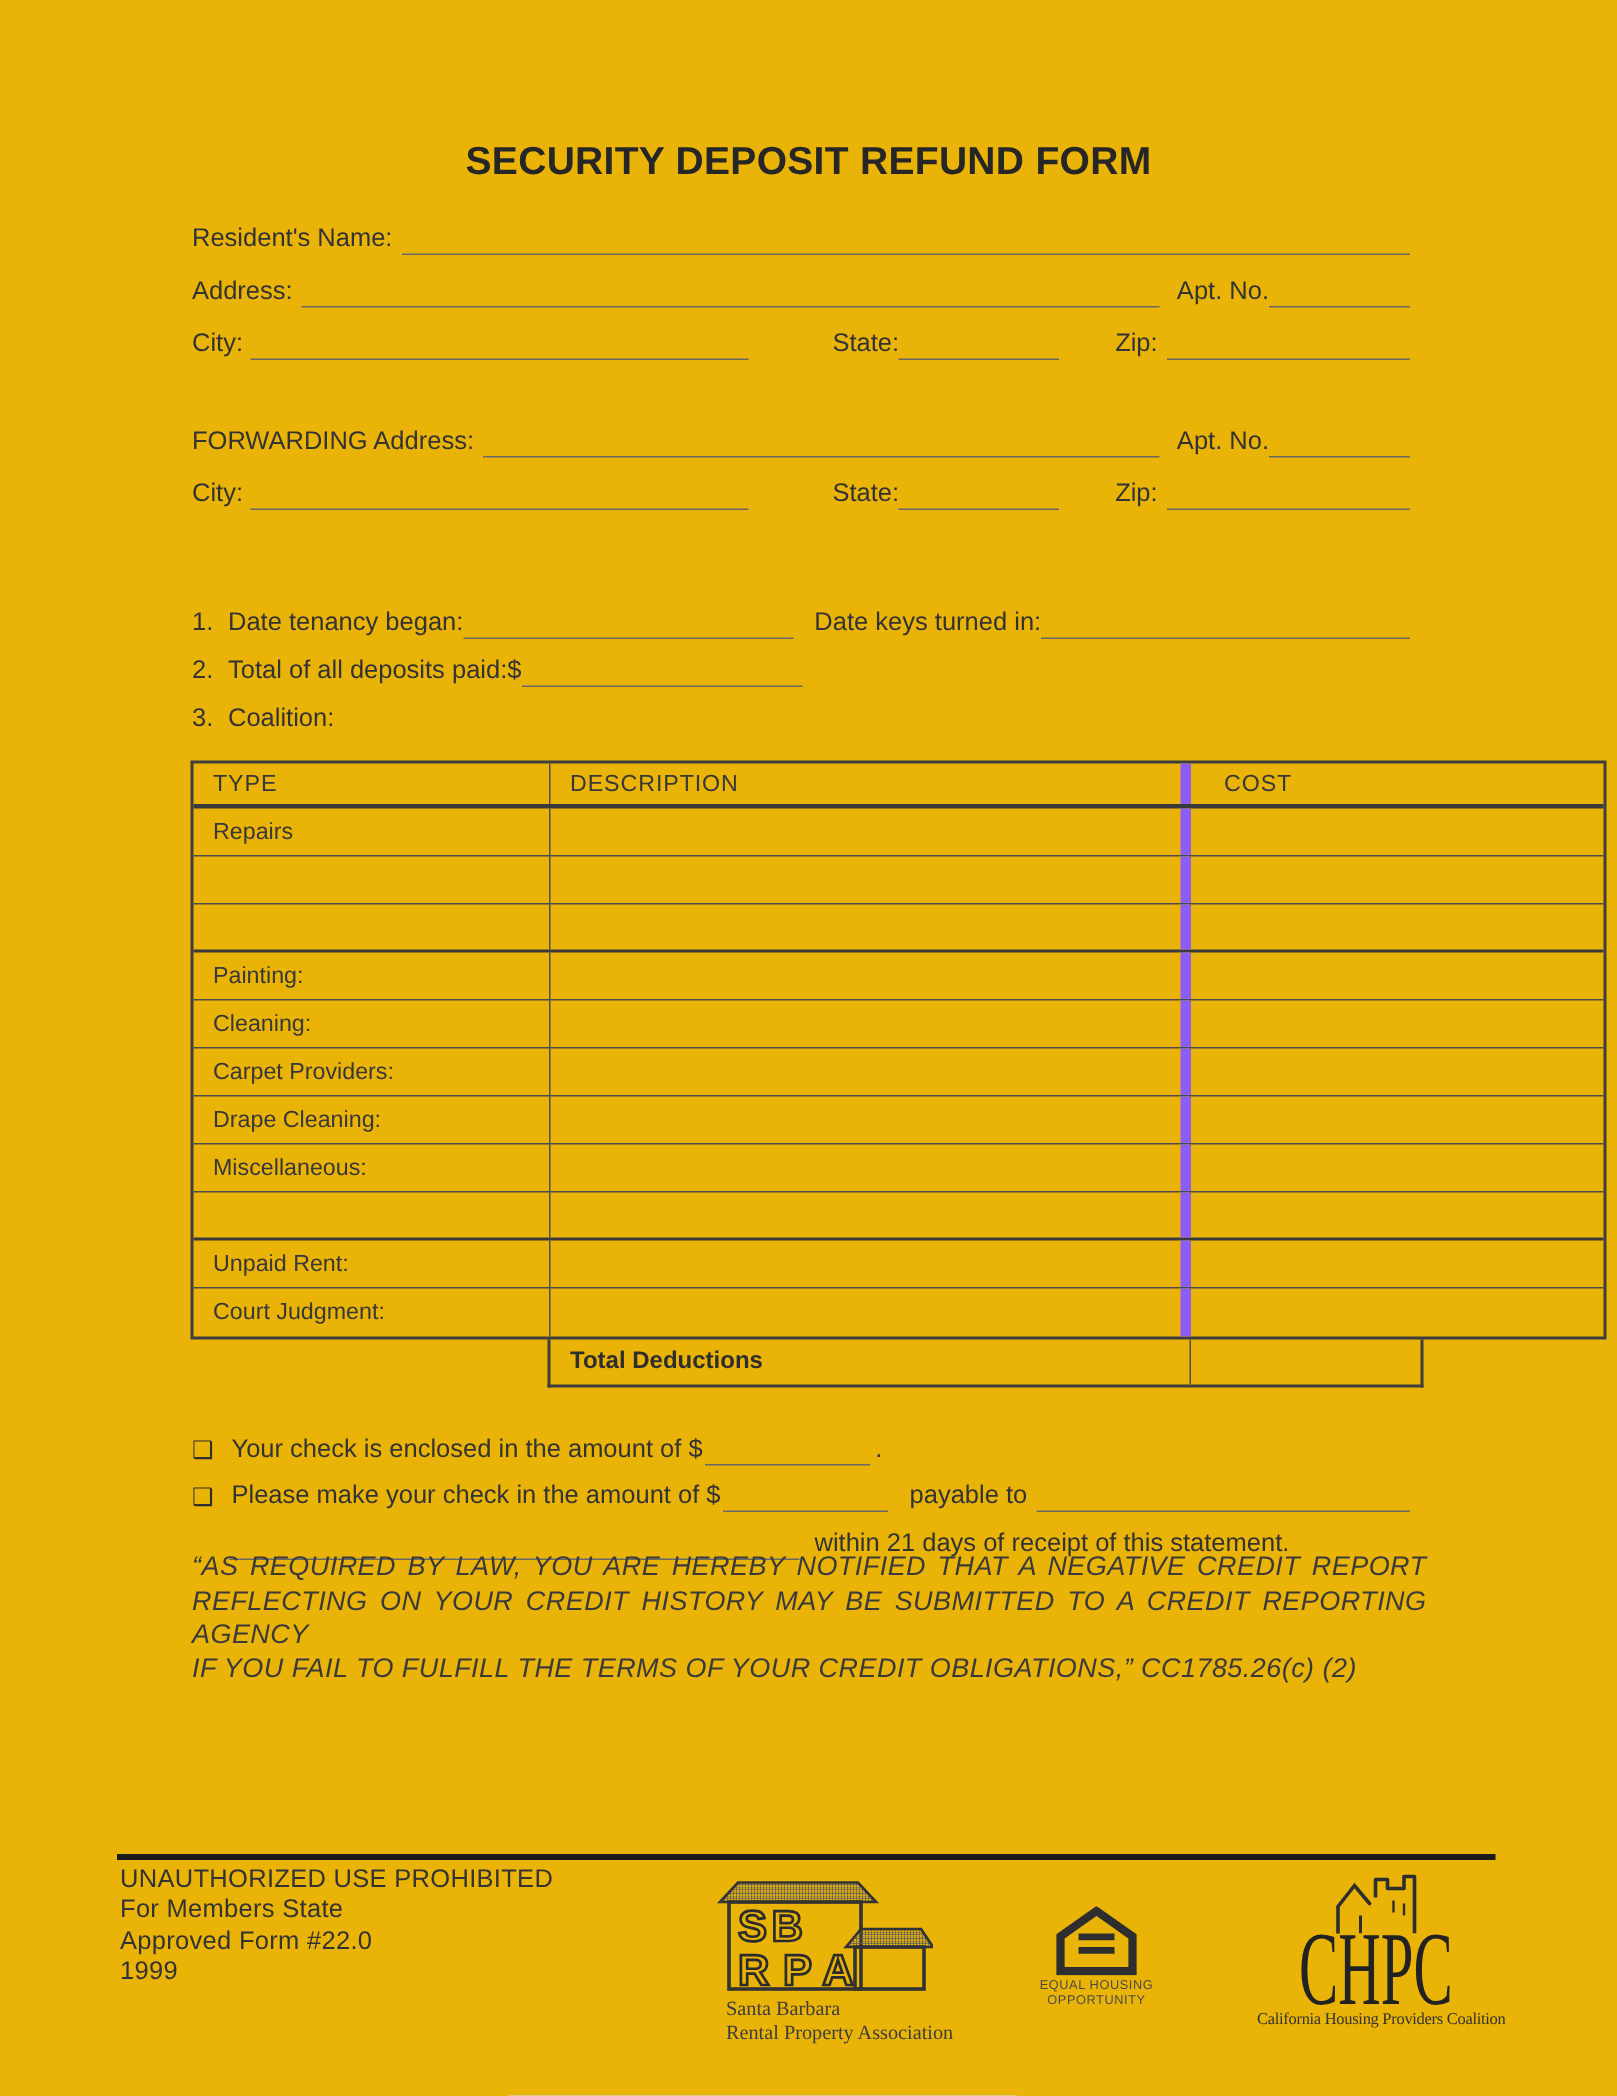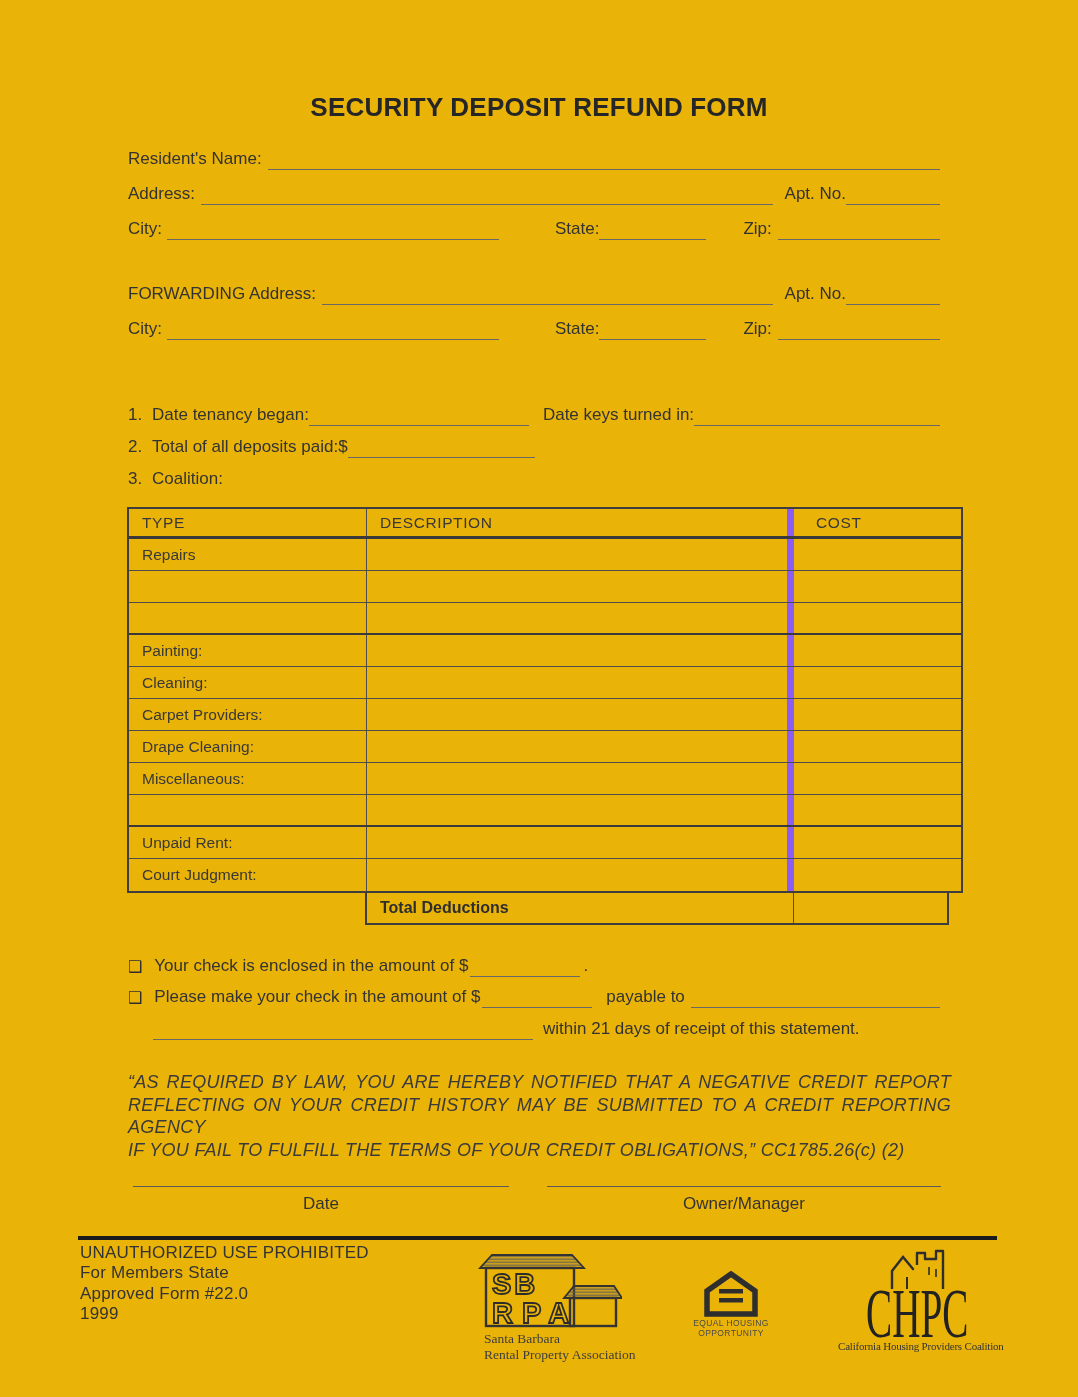--- a/index.html
+++ b/index.html
@@ -17,39 +17,39 @@
     letter-spacing:0.2px; color:#262626;
   }
   
   .frow{ position:absolute; left:128px; right:138px; display:flex; align-items:flex-end; height:26px; }
   .lbl{ font-size:17px; line-height:1; white-space:nowrap; padding-bottom:3px; color:#333; }
   .num{ font-size:17px; line-height:1; padding-bottom:3px; width:24px; color:#333; }
   .uline{ border-bottom:1.5px solid #686868; height:18px; }
   .uflex{ flex:1 1 auto; margin-left:6px; }
   .ufix{ flex:0 0 auto; }
   
-  .ded-table{ position:absolute; left:127px; top:507px; width:836px; }
+  .ded-table{ position:absolute; left:127px; top:507px; width:944px; }
   .t-main{ border:2px solid #3e3e3e; }
   .t-row{ display:flex; height:32px; border-bottom:1px solid #4d4d4d; }
   .t-row.hdr{ height:30px; border-bottom:3px solid #3a3a3a; }
   .t-row.sep{ border-bottom:2px solid #3a3a3a; }
   .t-row.last{ border-bottom:none; }
   .c1{ flex:0 0 238px; border-right:1px solid #4d4d4d; padding-left:13px; display:flex; align-items:center; font-size:15.5px; color:#383838; }
   .c2{ flex:0 0 427px; border-right:7px solid #8b5cf6; padding-left:13px; display:flex; align-items:center; font-size:15.5px; color:#383838; }
   .c3{ flex:1 1 auto; padding-left:22px; display:flex; align-items:center; font-size:15.5px; color:#383838; }
   .hdr .c1,.hdr .c2,.hdr .c3{ letter-spacing:0.6px; font-size:15.5px; }
   .t-total{ display:flex; margin-left:238px; width:584px; height:32px;
             border:2px solid #3e3e3e; border-top:none; }
   .c2t{ flex:0 0 427px; border-right:1px solid #4d4d4d; padding-left:13px; display:flex; align-items:center; font-weight:bold; font-size:16px; color:#2e2e2e; }
   .c3t{ flex:1 1 auto; }
   
   .cbx{ font-family:"DejaVu Sans", sans-serif; font-size:16px; line-height:1; margin:0 12px 2px 0; color:#2f2f2f; }
   .cktxt{ font-size:17px; line-height:1; padding-bottom:3px; white-space:nowrap; color:#333; }
   
-  .legal{ position:absolute; left:128px; top:1071px; width:823px;
+  .legal{ position:absolute; left:128px; top:1033px; width:823px;
           font-size:18px; font-style:italic; color:#3a3a3a; letter-spacing:0.3px; }
   .legal .jline{ line-height:22.5px; text-align:justify; text-align-last:justify; white-space:normal; }
   .legal .lline{ line-height:22.5px; text-align:left; }
   
   .sig{ position:absolute; left:133px; right:137px; top:1186px; display:flex; justify-content:space-between; }
   .sig-box-l{ width:376px; } .sig-box-r{ width:394px; }
   .sig-line{ border-top:1.5px solid #5a5a5a; height:0; }
   .sig-lab{ text-align:center; font-size:17px; color:#333; margin-top:7px; }
   
   .frule{ position:absolute; left:78px; top:1236px; width:919px; height:4px; background:#1b1b1b; }
@@ -209,30 +209,20 @@
     <span class="uline ufix" style="width:380px;margin-left:25px"></span>
     <span class="cktxt" style="margin-left:10px">within 21 days of receipt of this statement.</span>
   </div>
 
   <div class="legal">
     <div class="jline">“AS REQUIRED BY LAW, YOU ARE HEREBY NOTIFIED THAT A NEGATIVE CREDIT REPORT</div>
     <div class="jline">REFLECTING ON YOUR CREDIT HISTORY MAY BE SUBMITTED TO A CREDIT REPORTING AGENCY</div>
     <div class="lline">IF YOU FAIL TO FULFILL THE TERMS OF YOUR CREDIT OBLIGATIONS,”  CC1785.26(c) (2)</div>
   </div>
 
-  <div class="sig">
-    <div class="sig-box-l">
-      <div class="sig-line"></div>
-      <div class="sig-lab">Date</div>
-    </div>
-    <div class="sig-box-r">
-      <div class="sig-line"></div>
-      <div class="sig-lab">Owner/Manager</div>
-    </div>
-  </div>
 
   <div class="frule"></div>
 
   <div class="fnotice">
     <div>UNAUTHORIZED USE PROHIBITED</div>
     <div>For Members State</div>
     <div>Approved Form #22.0</div>
     <div>1999</div>
   </div>
 

